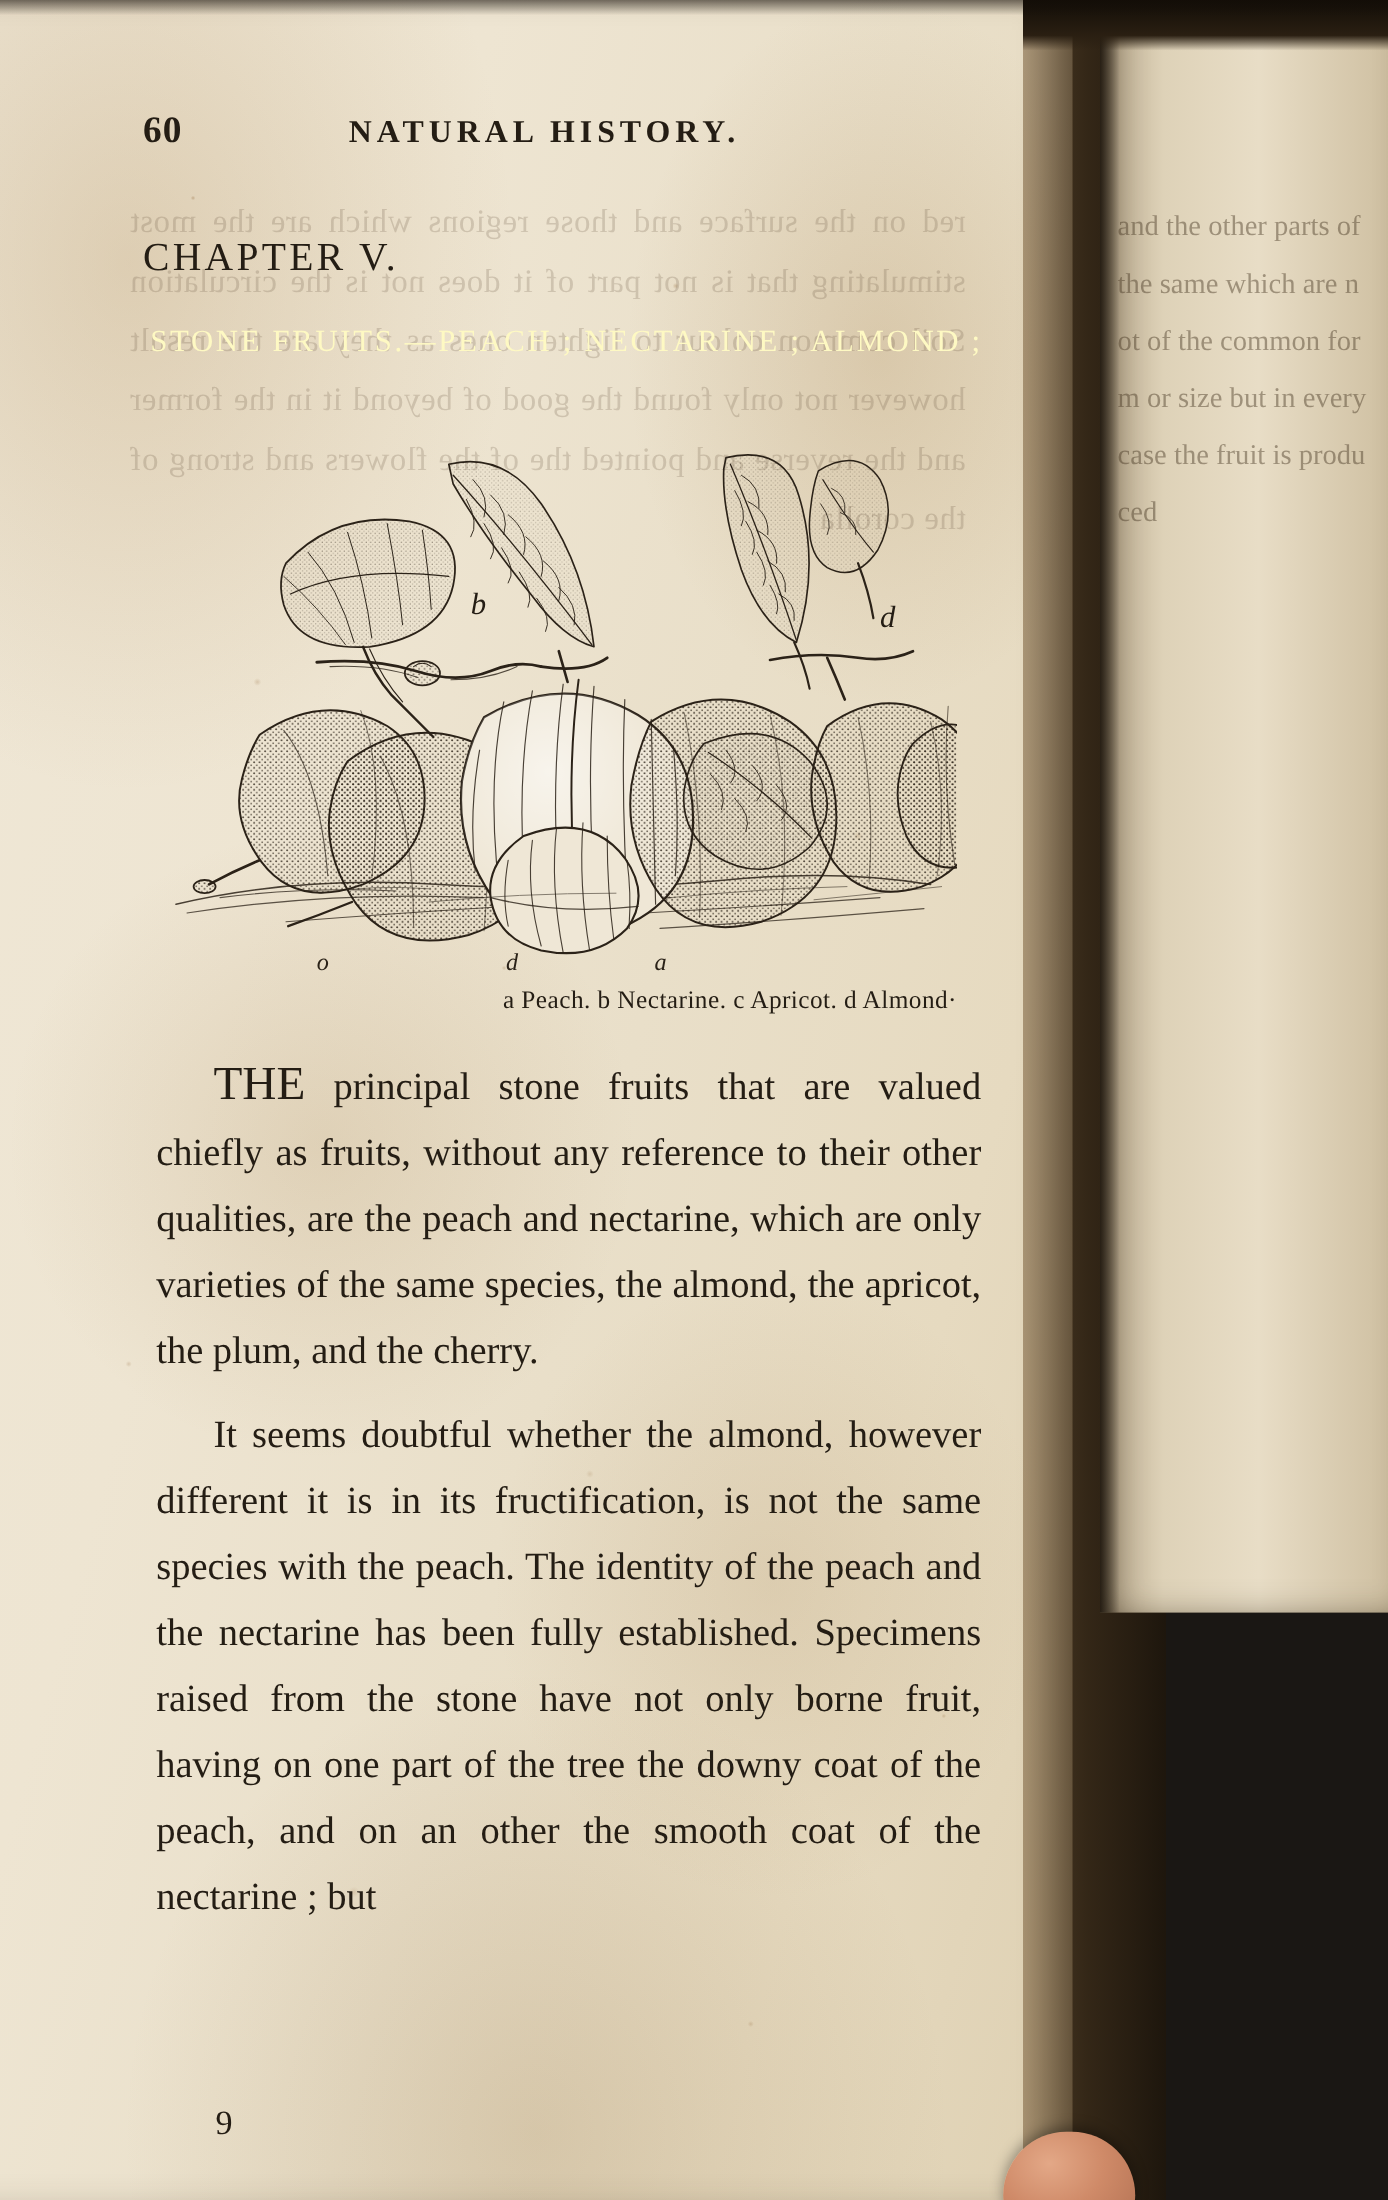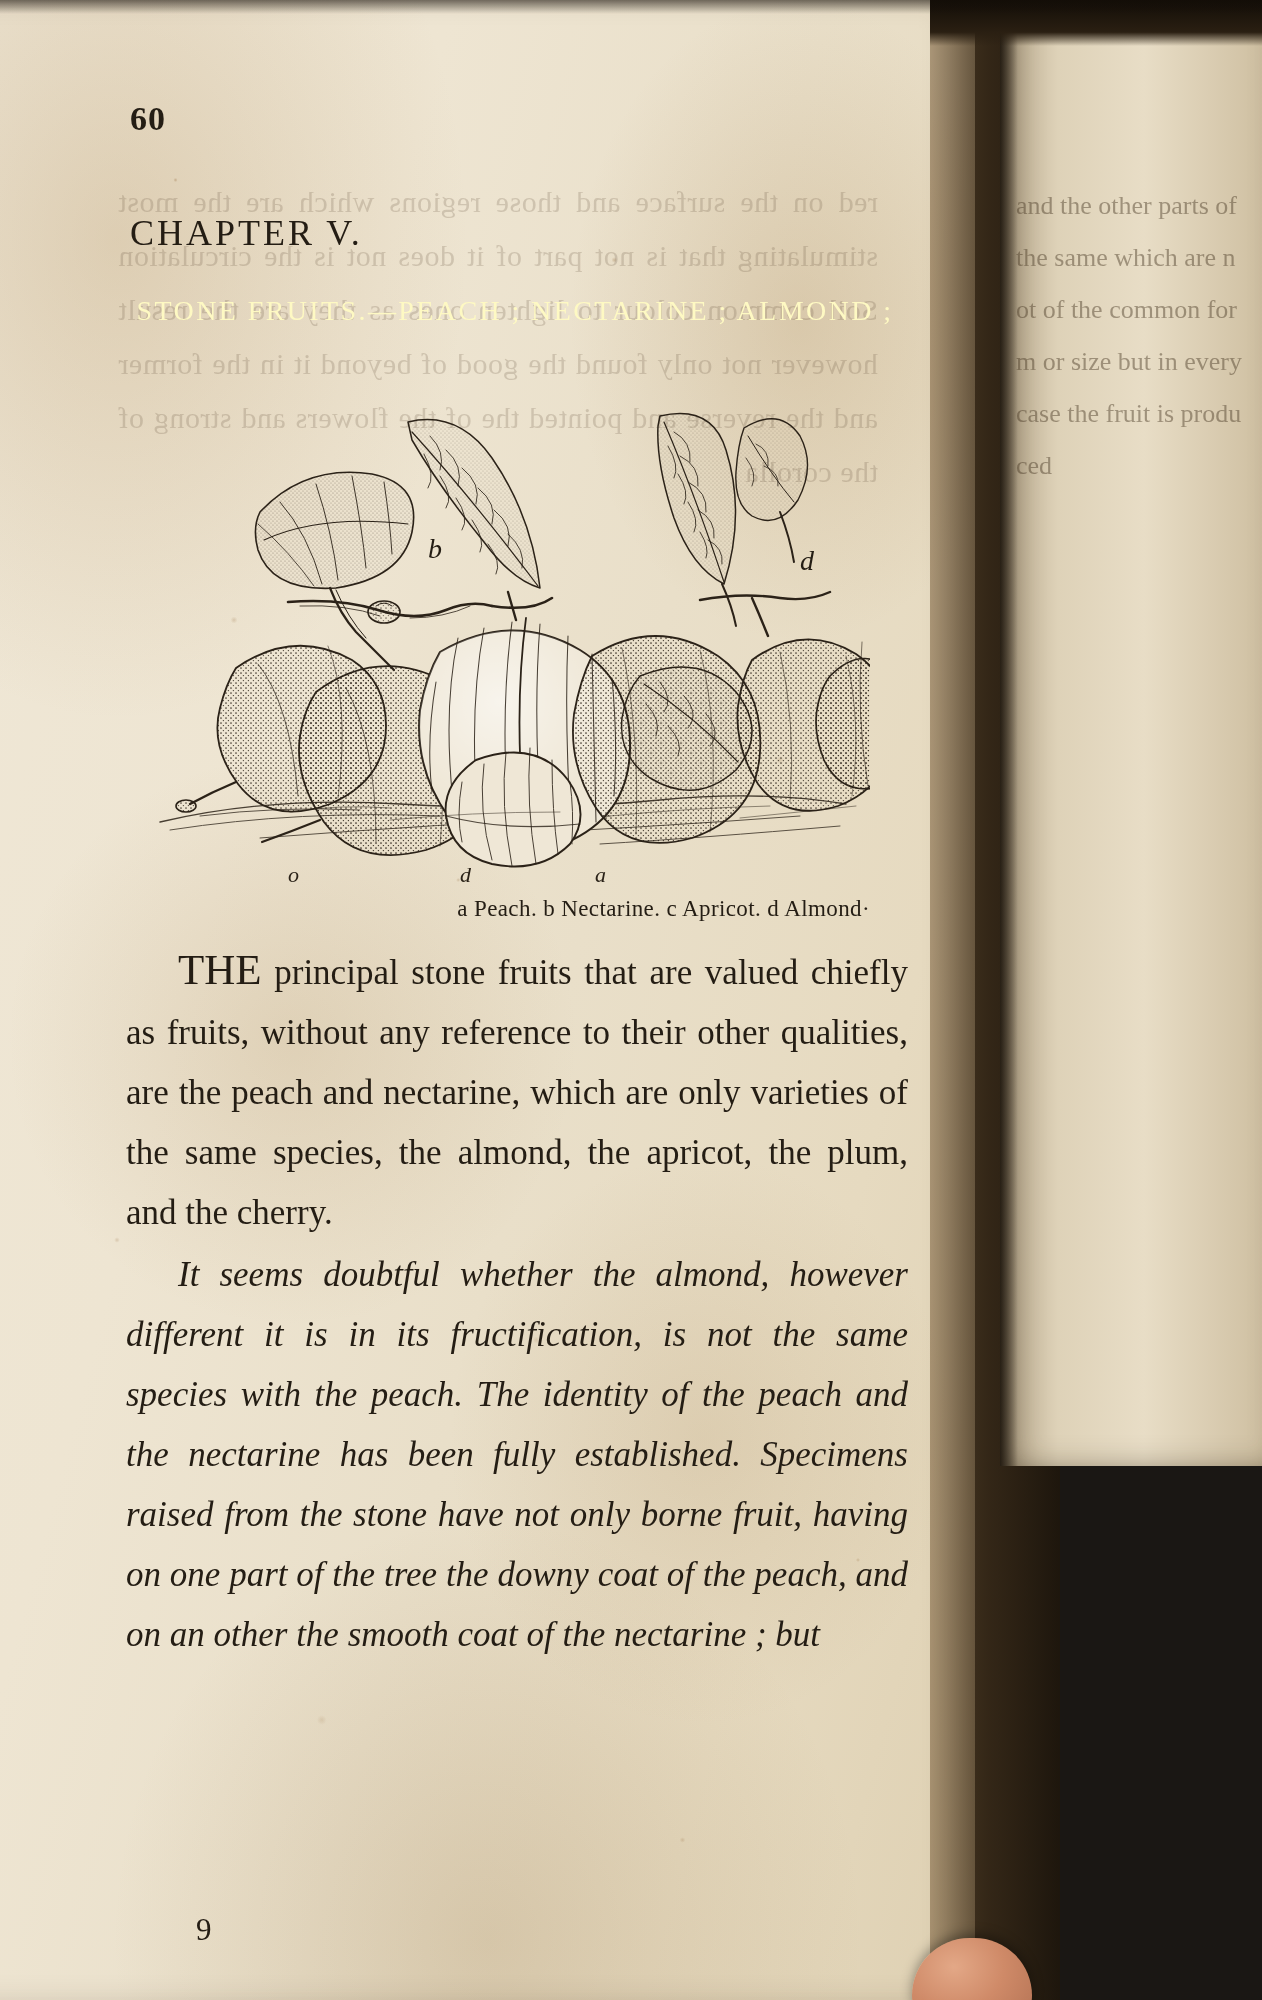--- a/index.html
+++ b/index.html
@@ -235,22 +235,22 @@
     position: absolute;
     left: 126px;
     top: 940px;
     width: 782px;
     font-size: 35px;
     line-height: 60px;
     color: #241d14;
     text-align: justify;
     text-justify: inter-word;
   }
-  .body-text p { margin: 0; }
-  .body-text p + p { margin-top: 2px; font-style: italic; }
+  .body-text p { margin: 16px; }
+  .body-text p + p { margin-top: 2px; }
   .indent { display: inline-block; width: 52px; }
   .smallcaps-lead {
     font-size: 43px;
     letter-spacing: 0px;
   }
 
   .signature {
     position: absolute;
     left: 196px;
     top: 1912px;
@@ -265,20 +265,21 @@
 
   <div class="paper">
     <div class="foxing"></div>
     <div class="bleed">red on the surface and those regions which are the most stimulating that is not part of it does not is the circulation Soil common colour to lighten ones as they are the result however not only found the good of beyond it in the former and the reverse and pointed the of the flowers and strong of the corolla</div>
   </div>
 
   <div class="content">
 
     <div class="running-head">
       <span class="folio">60</span>
+      <span class="head-title">NATURAL HISTORY.</span>
     </div>
 
     <div class="chapter">CHAPTER V.</div>
 
     <div class="chapter-sub">
       <div>STONE FRUITS.—PEACH ; NECTARINE ; ALMOND ;</div>
     </div>
 
     <div class="figure">
       <svg viewBox="0 0 730 500" xmlns="http://www.w3.org/2000/svg">

